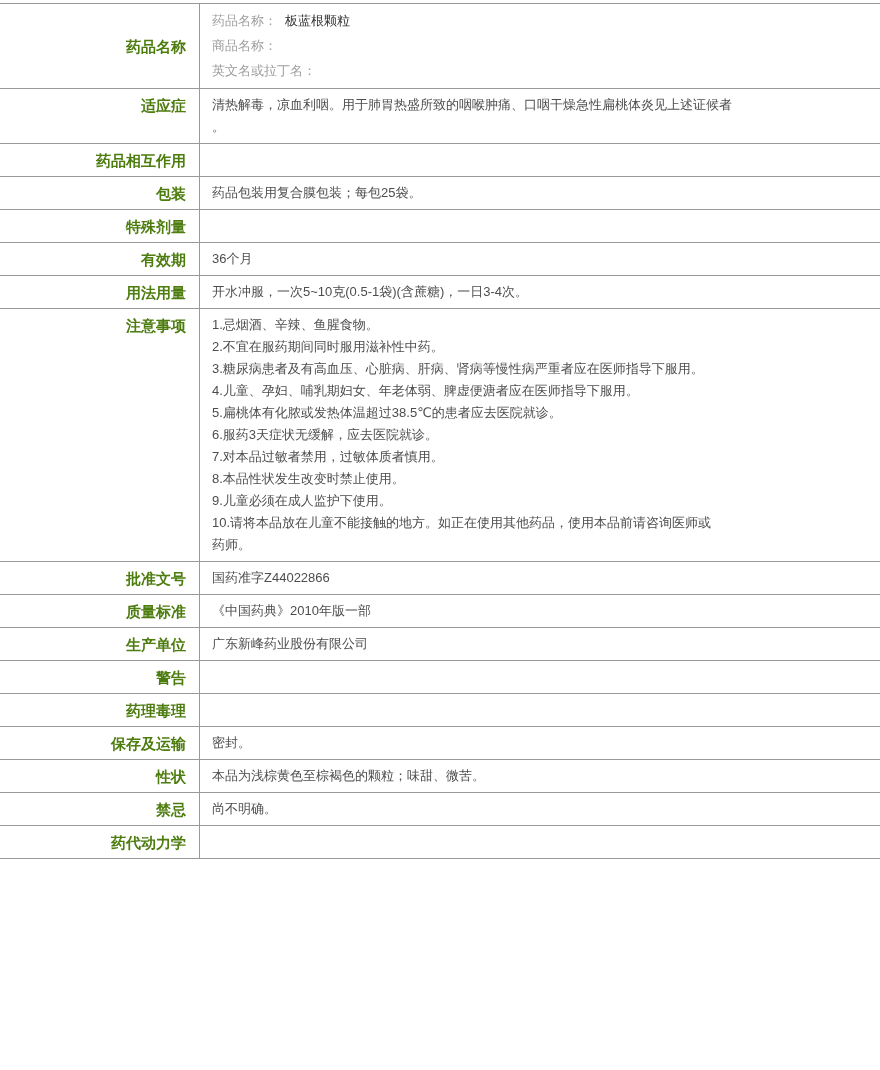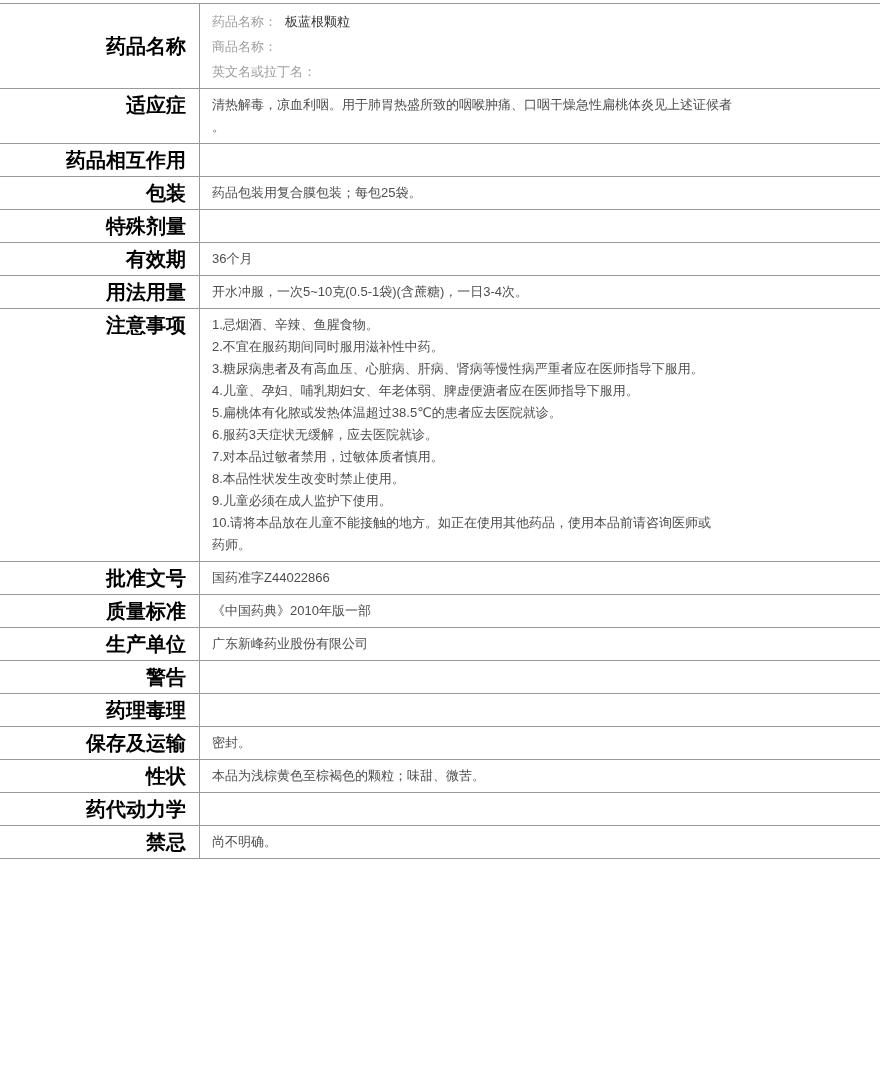--- a/index.html
+++ b/index.html
@@ -18,41 +18,41 @@
     display:flex;
     border-bottom:1px solid #999999;
     background:#ffffff;
   }
   .label-cell{
     width:200px;min-width:200px;
     box-sizing:border-box;
     border-right:1px solid #999999;
     text-align:right;
     padding:6px 13px 5px 0;
-    font-size:20px;
+    font-size:15px;
     font-weight:bold;
-    color:#000000;
+    color:#4d7c0f;
     line-height:21px;
   }
   .row.vcenter .label-cell{
     display:flex;align-items:center;justify-content:flex-end;
     padding-top:0;padding-bottom:0;
   }
   .content-cell{
     flex:1;
     box-sizing:border-box;
     padding:5px 20px 5px 12px;
     font-size:13px;
     color:#4d4d4d;
     line-height:22px;
     min-height:22px;
     white-space:pre-line;
   }
   .name-row .content-cell{padding-top:5px;padding-bottom:4px;}
-  .name-line{line-height:25px;}
+  .name-line{line-height:25px;font-family:Liberation Mono, monospace;}
   .muted{color:#9d9d9d;}
   .drug-name-value{color:#333333;margin-left:8px;}
 </style>
 </head>
 <body>
 
 <div class="page">
   <div class="drug-table">
       <div class="row name-row vcenter">
         <div class="label-cell">药品名称</div>
@@ -119,21 +119,21 @@
       </div>
       <div class="row">
         <div class="label-cell">保存及运输</div>
         <div class="content-cell">密封。</div>
       </div>
       <div class="row">
         <div class="label-cell">性状</div>
         <div class="content-cell">本品为浅棕黄色至棕褐色的颗粒；味甜、微苦。</div>
       </div>
       <div class="row">
+        <div class="label-cell">禁忌</div>
+        <div class="content-cell">尚不明确。</div>
+      </div>
+      <div class="row">
         <div class="label-cell">药代动力学</div>
         <div class="content-cell"></div>
-      </div>
-      <div class="row">
-        <div class="label-cell">禁忌</div>
-        <div class="content-cell">尚不明确。</div>
       </div>
     </div>
 </div>
 
 </body></html>

